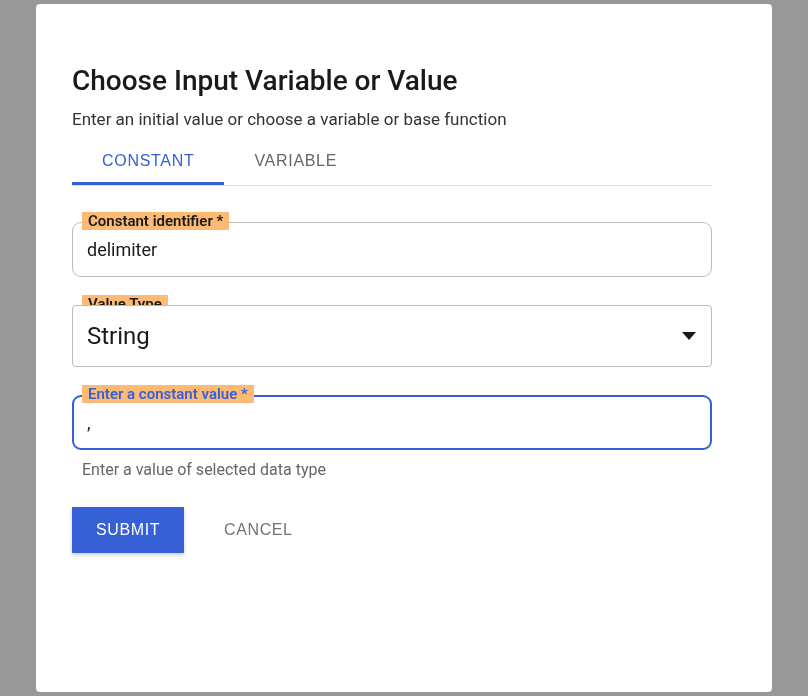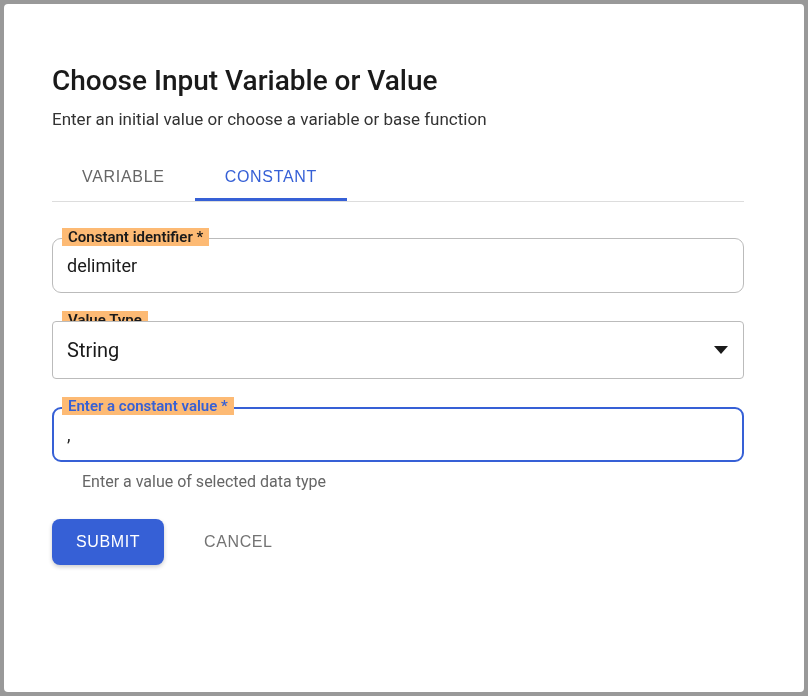--- a/index.html
+++ b/index.html
@@ -11,36 +11,36 @@
       font-family: -apple-system, BlinkMacSystemFont, "Segoe UI", Roboto, Arial, sans-serif;
       background: #999;
       width: 808px;
       height: 696px;
       display: flex;
       align-items: center;
       justify-content: center;
     }
     .dialog {
       background: #fff;
-      width: 800px;
+      width: 736px;
       height: 688px;
       border-radius: 4px;
-      padding: 60px 60px 40px 48px;
+      padding: 60px 60px 40px 36px;
       position: relative;
     }
     .title {
       font-size: 28px;
       font-weight: 500;
       color: #1a1a1a;
       margin-bottom: 12px;
     }
     .subtitle {
       font-size: 17px;
       color: #333;
-      margin-bottom: 27px;
+      margin-bottom: 11px;
     }
     .tabs {
       display: flex;
       border-bottom: 1px solid #ddd;
       margin-bottom: 36px;
     }
     .tab {
       padding: 12px 30px;
       font-size: 16px;
       font-weight: 500;
@@ -89,21 +89,21 @@
     .field-input.active {
       border: 2px solid #3660d6;
       padding: 15px 13px;
     }
     .select-wrapper {
       position: relative;
     }
     .select-input {
       width: 100%;
       padding: 16px 14px;
-      font-size: 20px;
+      font-size: 24px;
       border: 1px solid #bbb;
       border-radius: 4px;
       color: #1a1a1a;
       background: #fff;
       appearance: none;
       -webkit-appearance: none;
       cursor: pointer;
       font-family: inherit;
     }
     .dropdown-icon {
@@ -115,37 +115,37 @@
       width: 0;
       height: 0;
       border-left: 7px solid transparent;
       border-right: 7px solid transparent;
       border-top: 8px solid #1a1a1a;
     }
     .helper-text {
       font-size: 16px;
       color: #666;
       margin-top: 10px;
-      margin-left: 30px;
+      margin-left: 10px;
     }
     .actions {
       display: flex;
       gap: 40px;
       align-items: center;
       margin-top: 28px;
     }
     .btn-primary {
       background: #3660d6;
       color: #fff;
       border: none;
       padding: 14px 24px;
       font-size: 16px;
       font-weight: 500;
       letter-spacing: 0.6px;
-      border-radius: 8px;
+      border-radius: 0;
       cursor: pointer;
       box-shadow: 0 2px 4px rgba(0,0,0,0.2);
       text-transform: uppercase;
     }
     .btn-secondary {
       background: none;
       color: #737373;
       border: none;
       font-size: 16px;
       font-weight: 500;
@@ -155,22 +155,22 @@
     }
   </style>
 </head>
 <body>
 
 <div class="dialog">
   <h1 class="title">Choose Input Variable or Value</h1>
   <p class="subtitle">Enter an initial value or choose a variable or base function</p>
 
   <div class="tabs">
+    <button class="tab active">Constant</button>
     <button class="tab">Variable</button>
-    <button class="tab active">Constant</button>
   </div>
 
   <div class="field-group">
     <label class="field-label">Constant identifier *</label>
     <input type="text" class="field-input" value="delimiter" style="">
   </div>
 
   <div class="field-group">
     <label class="field-label">Value Type</label>
     <div class="select-wrapper">

